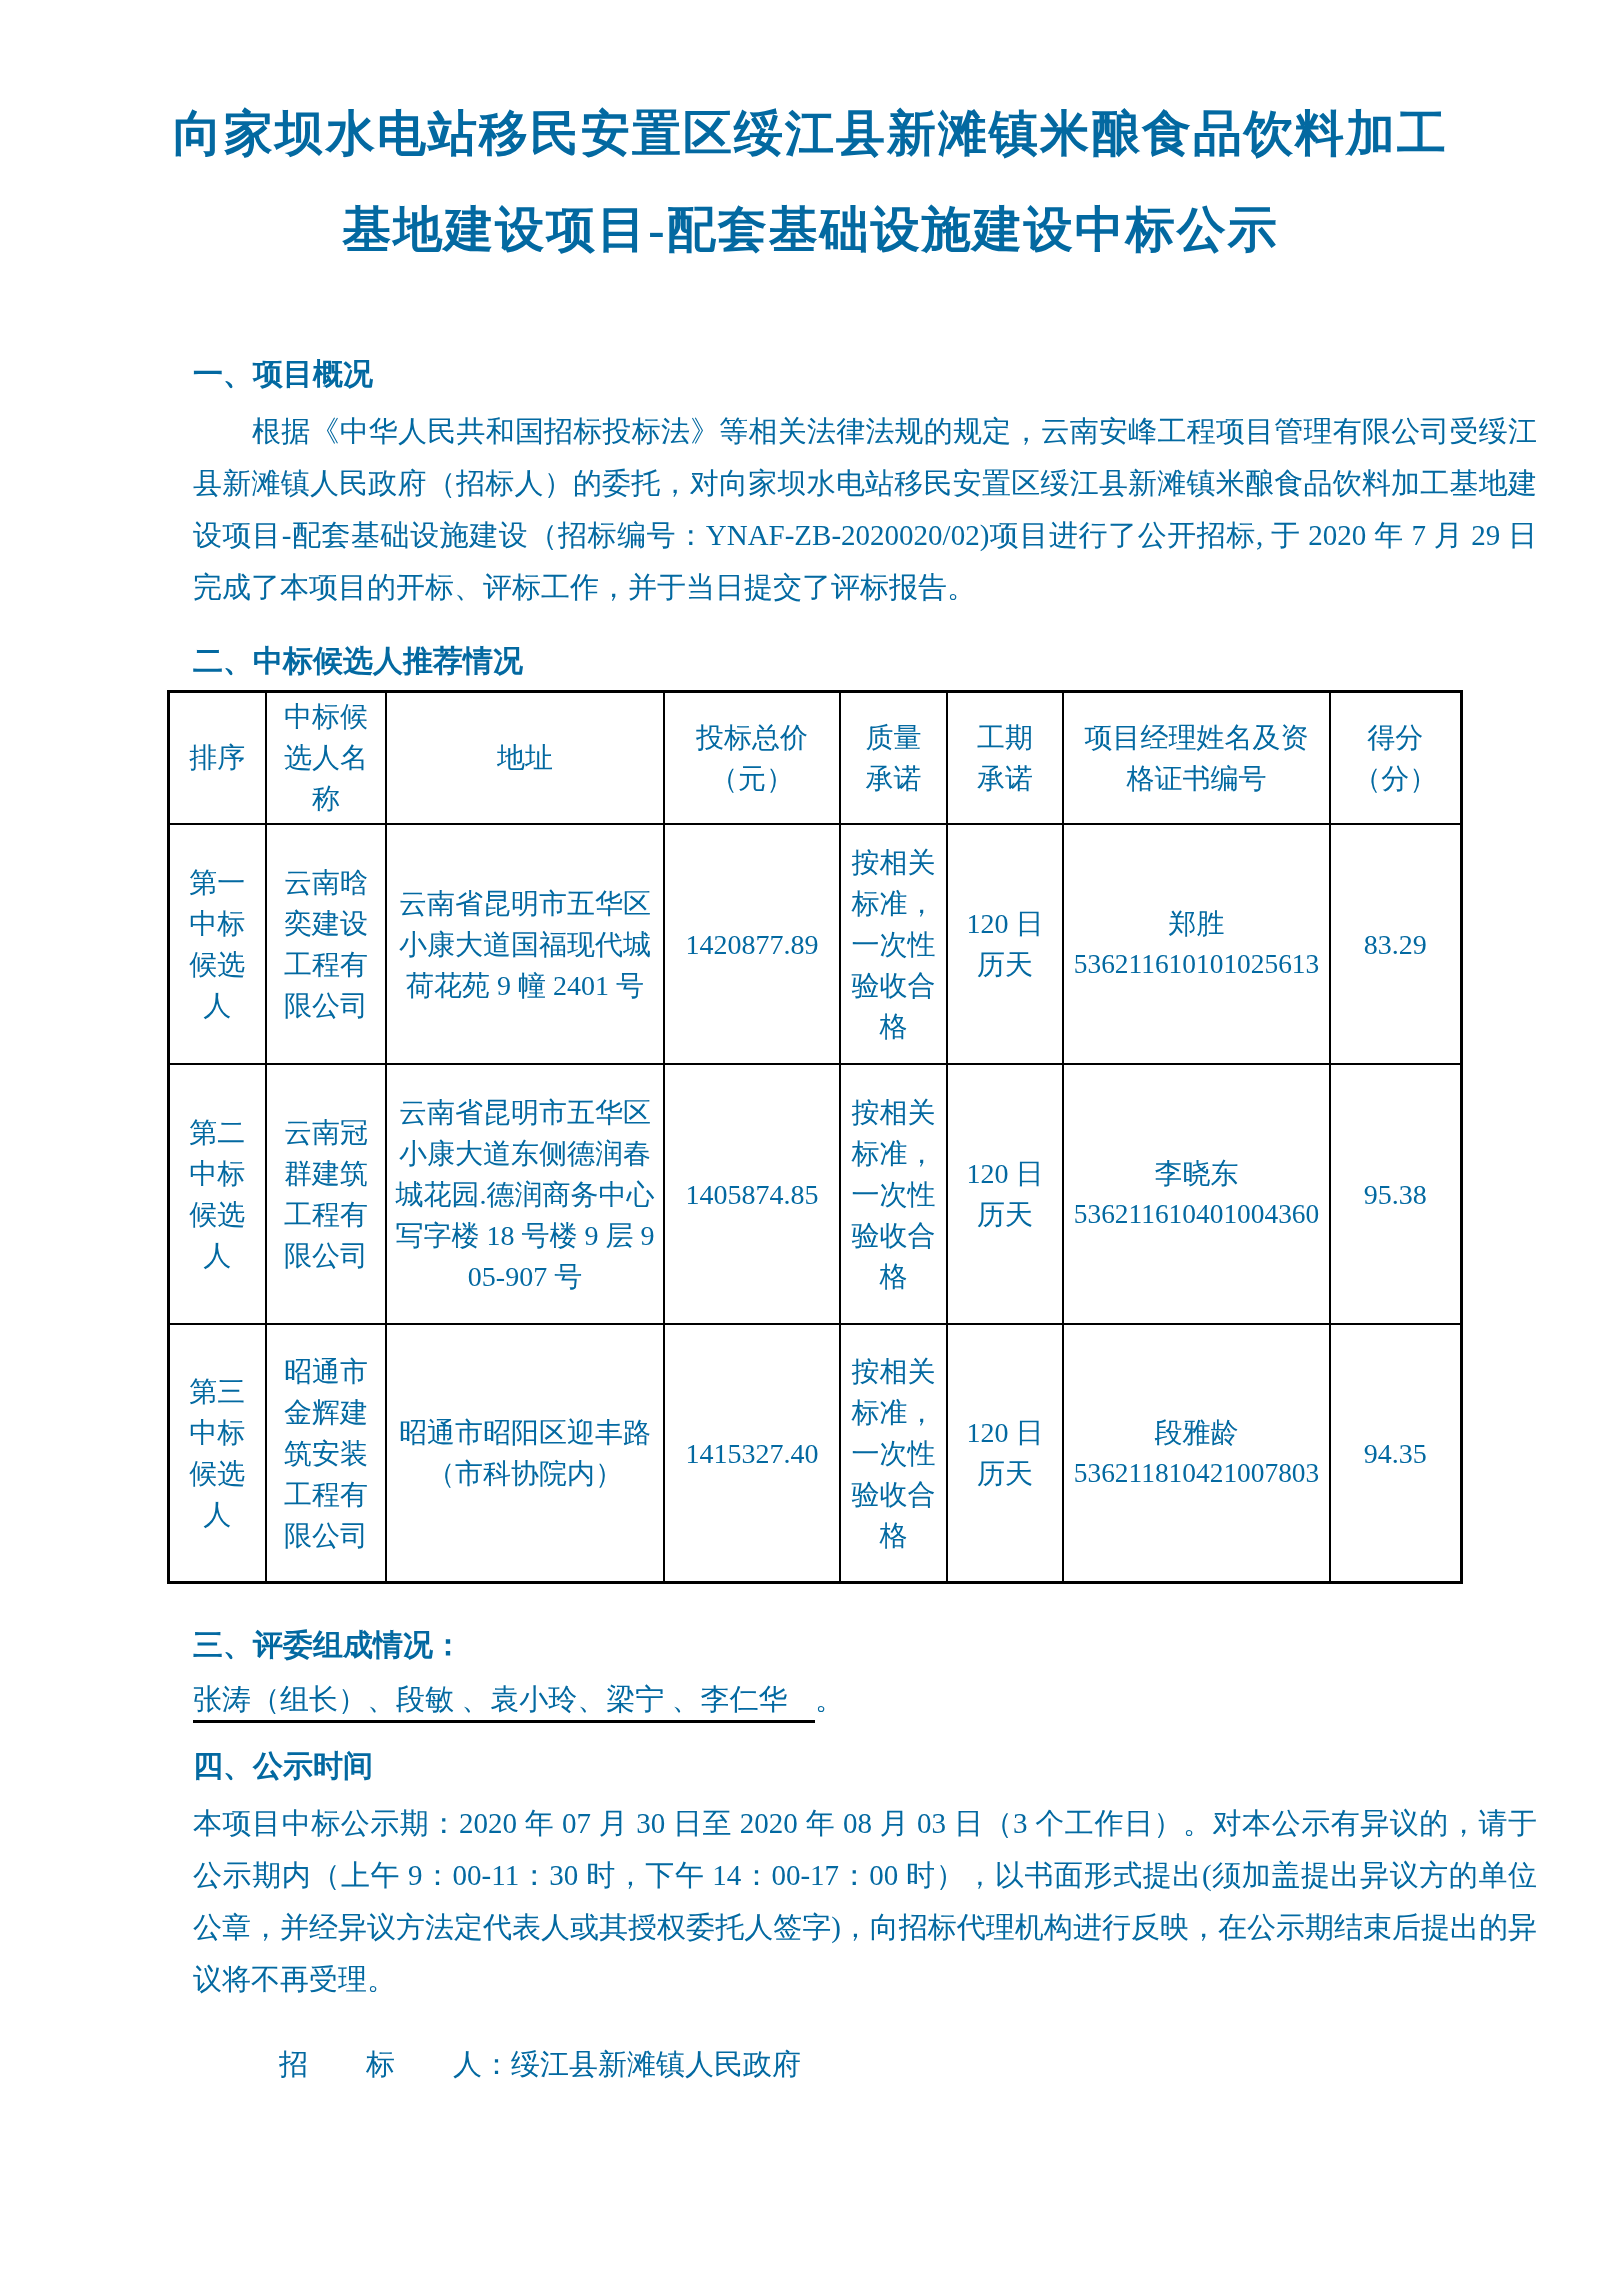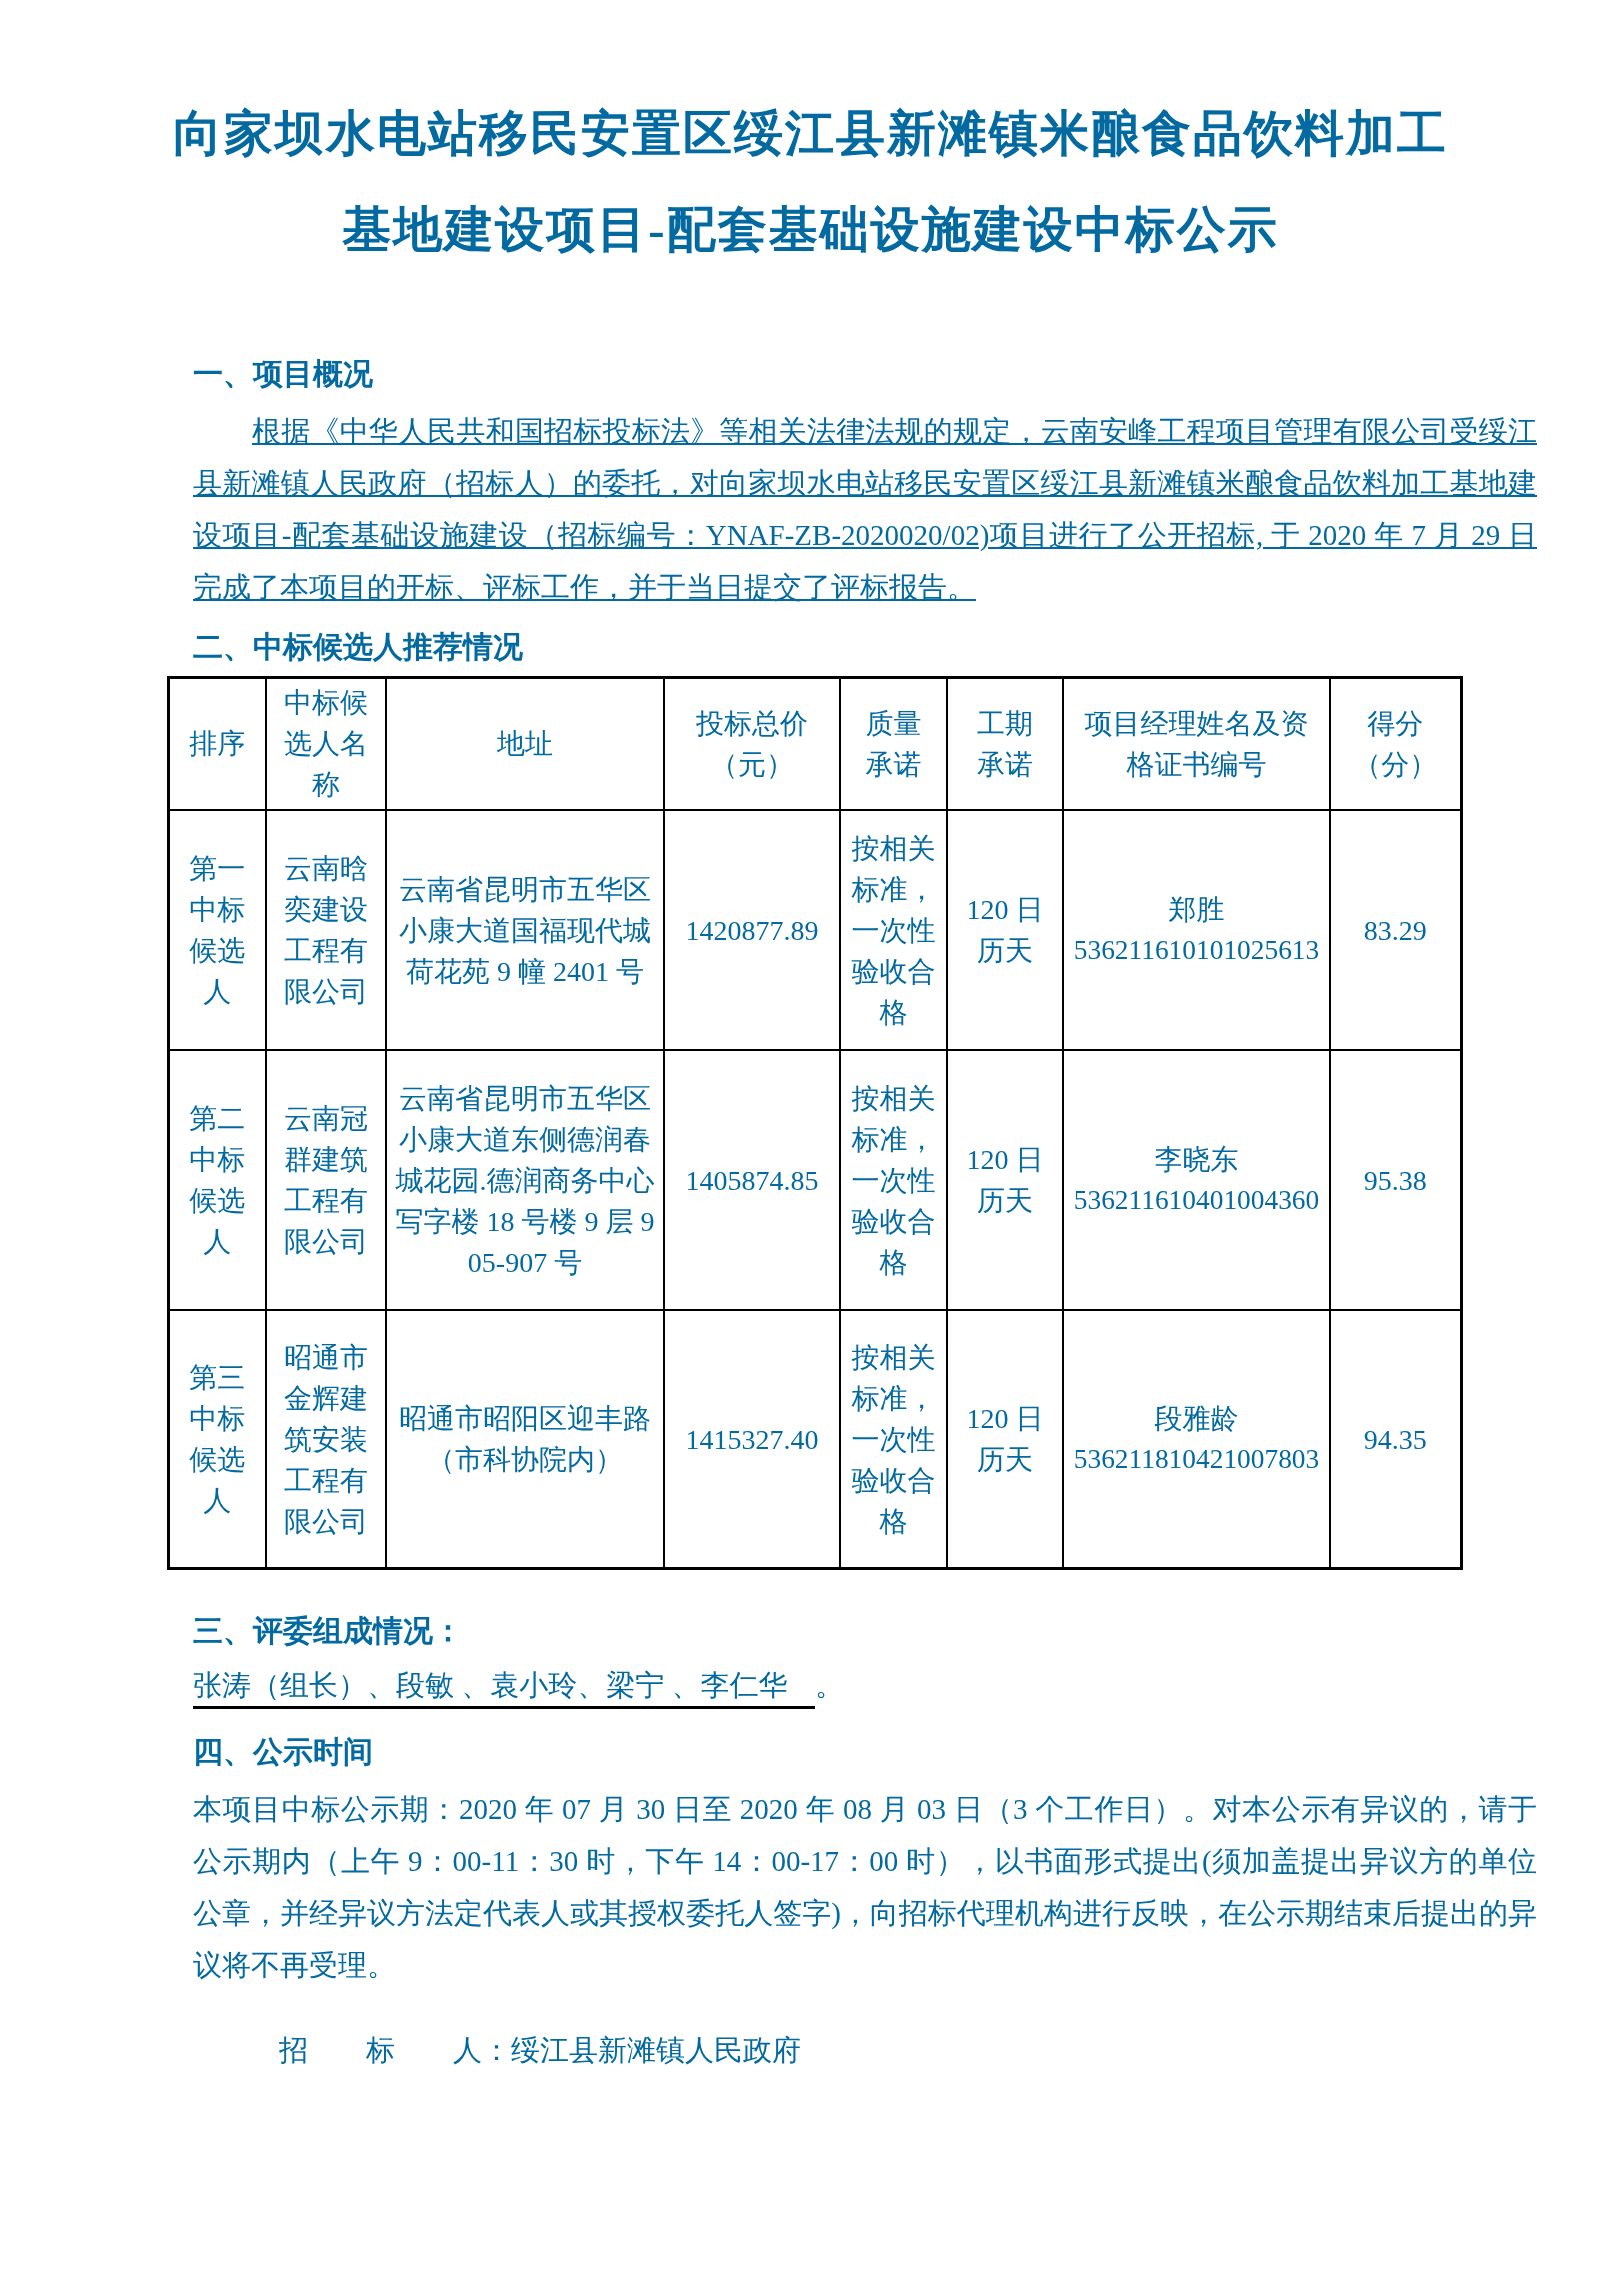--- a/index.html
+++ b/index.html
@@ -31,30 +31,30 @@
     padding-right: 84px;
   }
   .sec {
     margin: 0;
     font-size: 30px;
     font-weight: bold;
     line-height: 39px;
     font-family: "Liberation Serif", "DejaVu Serif", serif;
   }
   .sec-1 { margin-top: 76px; }
-  .sec-2 { margin-top: 14px; }
+  .sec-2 { margin-top: 28px; }
   .sec-3 { margin-top: 41px; }
   .sec-4 { margin-top: 25.5px; }
   .para {
     margin: 11.8px 0 0 0;
     font-size: 29px;
     line-height: 52px;
     text-align: justify;
   }
-  .para.indent { text-indent: 59px; text-decoration: underline; }
+  .para.indent { text-indent: 59px; }
   table.bid-table {
     border-collapse: collapse;
     table-layout: fixed;
     width: 1293px;
     margin-left: -26.5px;
     margin-top: 9.8px;
     border: 3.9px solid #000;
   }
   table.bid-table th,
   table.bid-table td {

